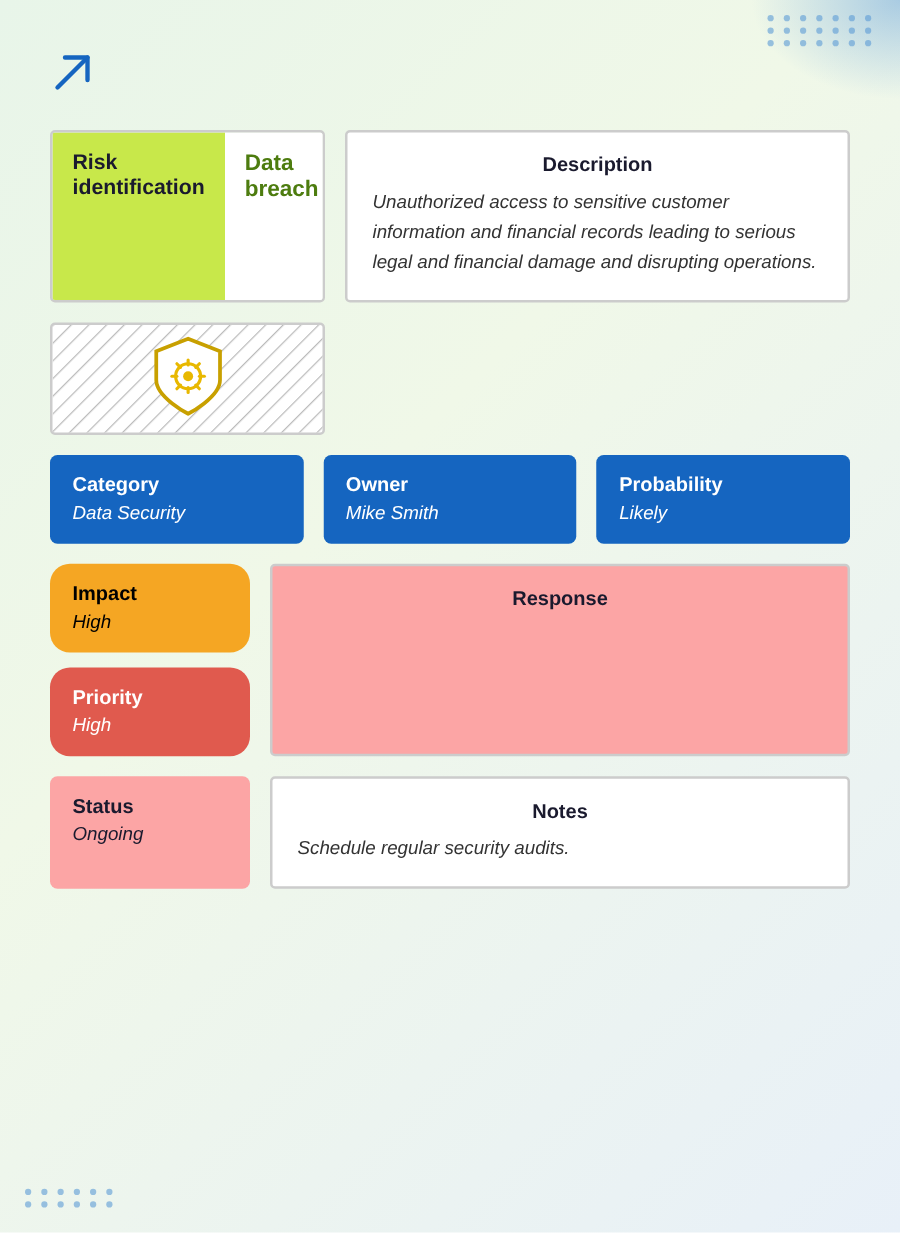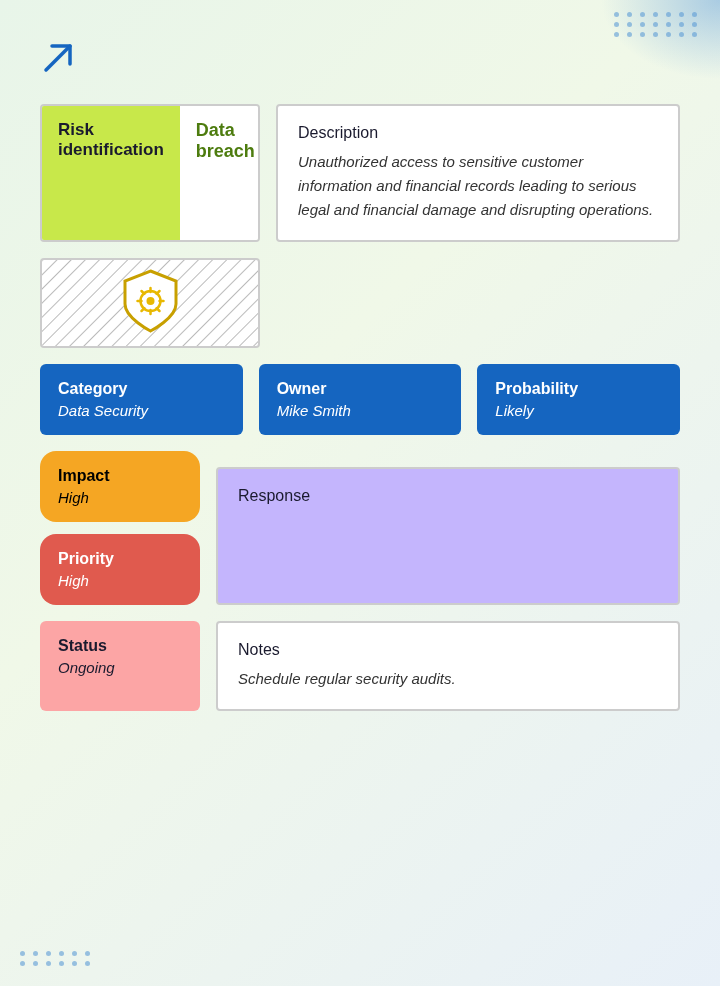--- a/index.html
+++ b/index.html
@@ -129,24 +129,25 @@
 
     .description-block {
       flex: 1;
       border: 2px solid #ccc;
       border-radius: 4px;
       padding: 18px 20px;
       background: #fff;
     }
 
     .description-label {
-      font-weight: 400;
+      font-weight: 700;
       font-size: 16px;
       color: #1a1a2e;
       margin-bottom: 8px;
+      text-align: center;
     }
 
     .description-text {
       font-style: italic;
       font-size: 15px;
       color: #333;
       line-height: 1.6;
     }
 
     
@@ -230,22 +231,21 @@
       border-radius: 16px;
       padding: 16px 18px;
       color: #fff;
     }
 
     .response-block {
       flex: 1;
       border: 2px solid #ccc;
       border-radius: 4px;
       padding: 18px 20px;
-      background: #c4b5fd;
-      margin-top: 16px;
+      background: #fca5a5;
     }
 
     
     .row-4 {
       display: flex;
       gap: 16px;
     }
 
     .status-block {
       width: 160px;

